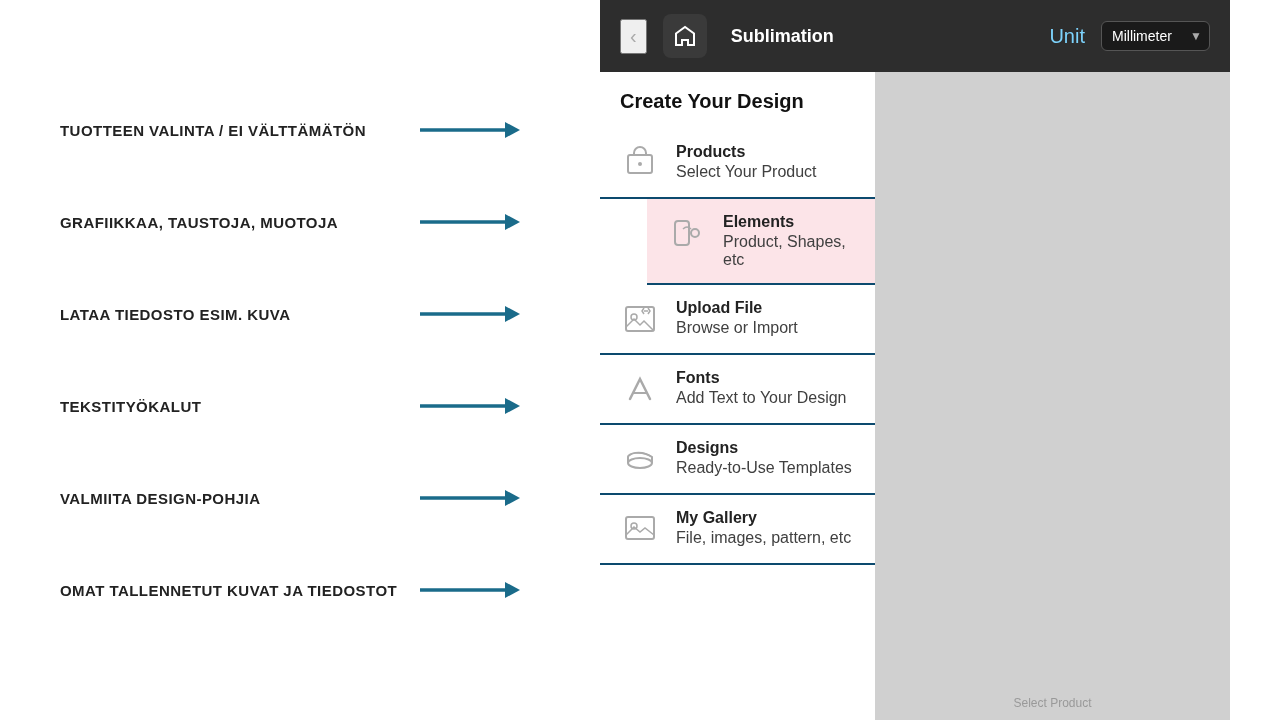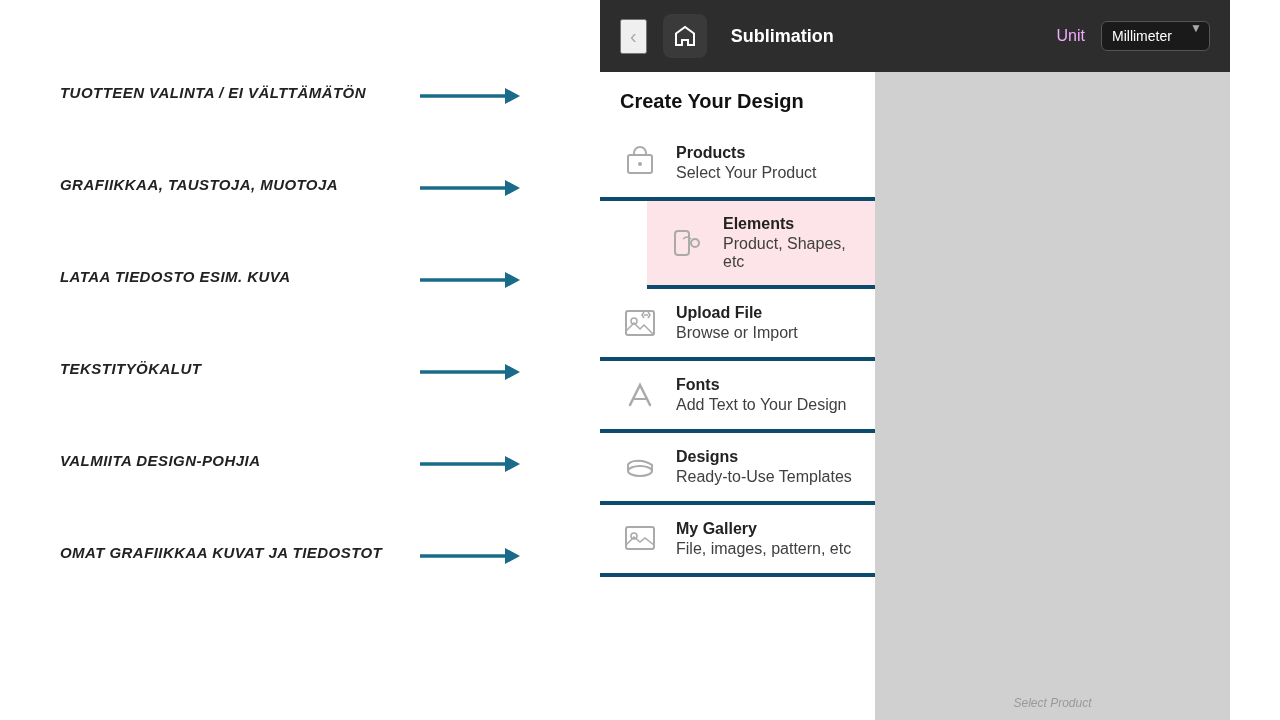--- a/index.html
+++ b/index.html
@@ -21,23 +21,22 @@
       height: 720px;
       display: flex;
       flex-direction: column;
       justify-content: center;
       padding-left: 60px;
       gap: 0;
     }
 
     .annotation-row {
       display: flex;
-      align-items: flex-start;
+      align-items: center;
       height: 92px;
-      font-style: italic;
     }
 
     .annotation-text {
       font-size: 15px;
       font-weight: 700;
       color: #222;
       letter-spacing: 0.03em;
       white-space: nowrap;
       min-width: 350px;
     }
@@ -97,41 +96,42 @@
     }
 
     .nav-title {
       color: #fff;
       font-size: 18px;
       font-weight: 600;
       margin-left: 8px;
     }
 
     .nav-unit-label {
-      color: #f0abfc;
-      font-size: 16px;
+      color: #7dd3fc;
+      font-size: 20px;
       margin-left: auto;
     }
 
     .nav-unit-select {
       background: #1a1a1a;
       border: 1px solid #555;
       border-radius: 6px;
       color: #fff;
       font-size: 14px;
       padding: 6px 28px 6px 10px;
       appearance: none;
       -webkit-appearance: none;
       cursor: pointer;
       position: relative;
     }
 
     .unit-wrapper {
       position: relative;
       display: flex;
+      align-items: center;
     }
 
     .unit-chevron {
       position: absolute;
       right: 8px;
       color: #aaa;
       font-size: 12px;
       pointer-events: none;
     }
 
@@ -172,24 +172,23 @@
     .sidebar-list::-webkit-scrollbar-track {
       background: #f0f0f0;
     }
     .sidebar-list::-webkit-scrollbar-thumb {
       background: #ccc;
       border-radius: 4px;
     }
 
     .sidebar-item {
       display: flex;
-      align-items: center;
       padding: 14px 20px;
       cursor: pointer;
-      border-bottom: 4px solid #0c4a6e;
+      border-bottom: 2px solid #0c4a6e;
       gap: 16px;
       background: #fff;
     }
 
     .sidebar-item.active {
       background: #fce4e8;
       margin-left: 47px;
     }
 
     .item-icon {
@@ -232,21 +231,20 @@
       align-items: flex-end;
       justify-content: center;
       padding-bottom: 10px;
       font-size: 12px;
       color: #888;
     }
 
     .canvas-hint {
       font-size: 12px;
       color: #999;
-      font-style: italic;
     }
   </style>
 </head>
 <body>
 
 <div class="left-area">
   <div class="annotation-row">
     <span class="annotation-text">TUOTTEEN VALINTA / EI VÄLTTÄMÄTÖN</span>
     <div class="arrow">
       <svg viewBox="0 0 100 24" fill="none">
@@ -285,21 +283,21 @@
   <div class="annotation-row">
     <span class="annotation-text">VALMIITA DESIGN-POHJIA</span>
     <div class="arrow">
       <svg viewBox="0 0 100 24" fill="none">
         <line x1="0" y1="12" x2="85" y2="12" stroke="#1a6b8a" stroke-width="3.5"></line>
         <polygon points="85,4 100,12 85,20" fill="#1a6b8a"></polygon>
       </svg>
     </div>
   </div>
   <div class="annotation-row">
-    <span class="annotation-text">OMAT GRAFIIKKAA KUVAT JA TIEDOSTOT</span>
+    <span class="annotation-text">OMAT TALLENNETUT KUVAT JA TIEDOSTOT</span>
     <div class="arrow">
       <svg viewBox="0 0 100 24" fill="none">
         <line x1="0" y1="12" x2="85" y2="12" stroke="#1a6b8a" stroke-width="3.5"></line>
         <polygon points="85,4 100,12 85,20" fill="#1a6b8a"></polygon>
       </svg>
     </div>
   </div>
 </div>
 
 <div class="app-panel">

